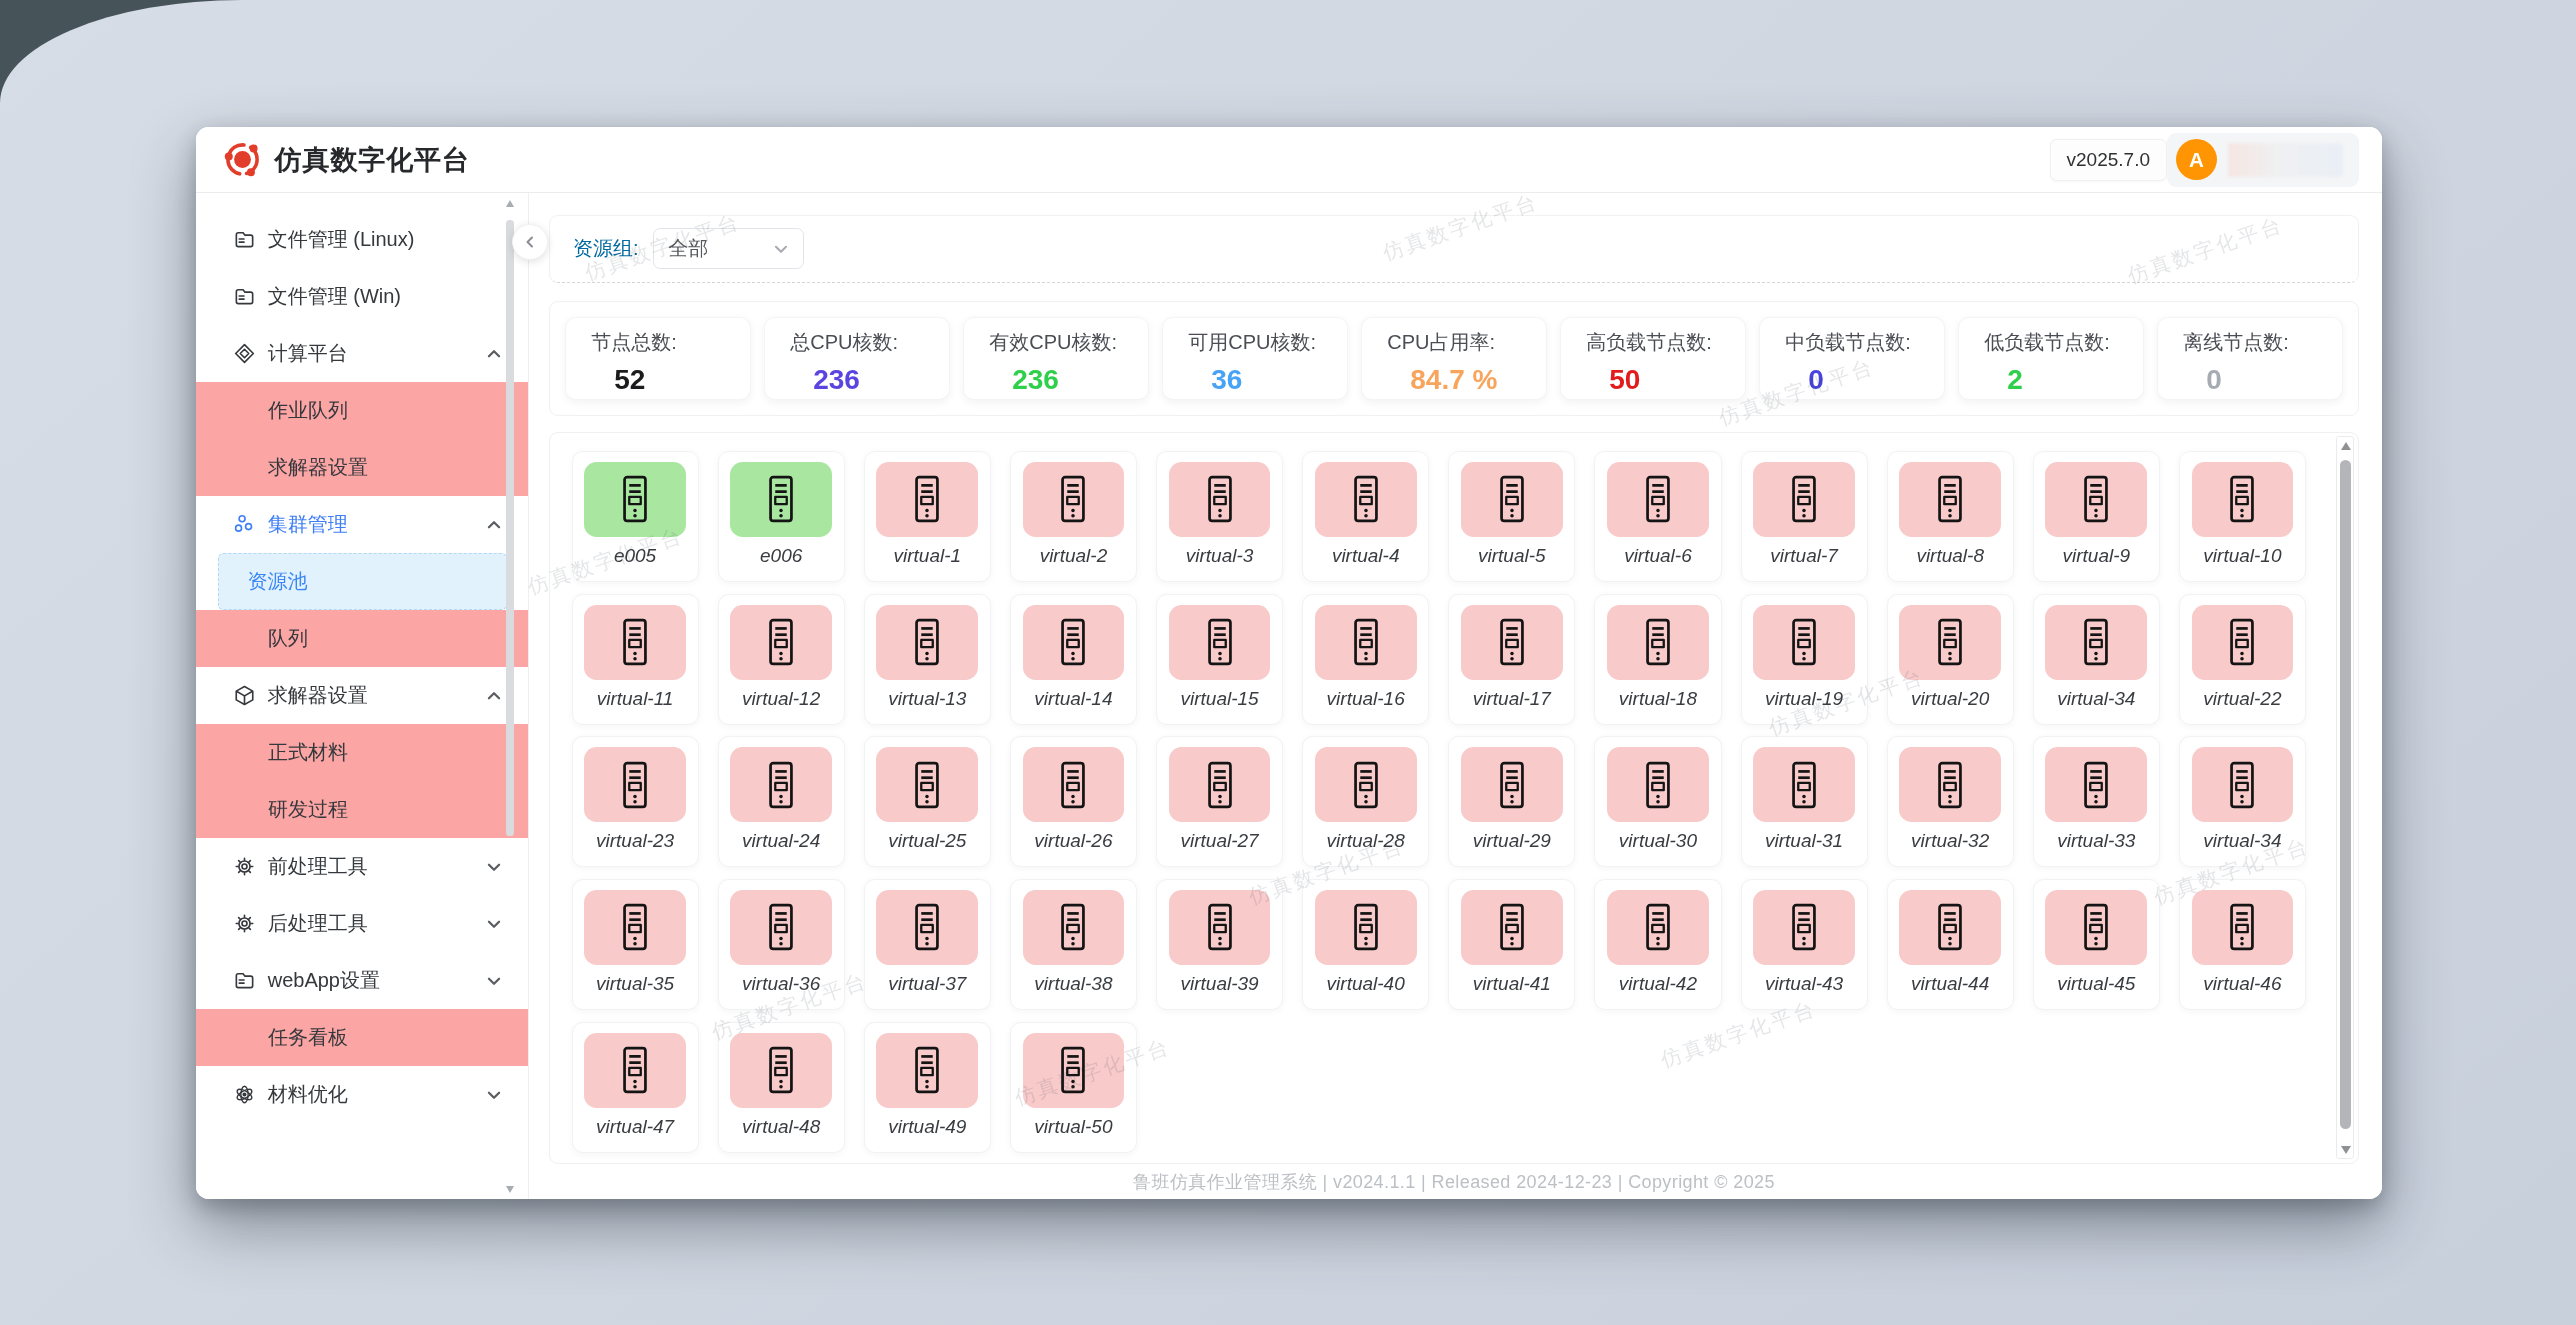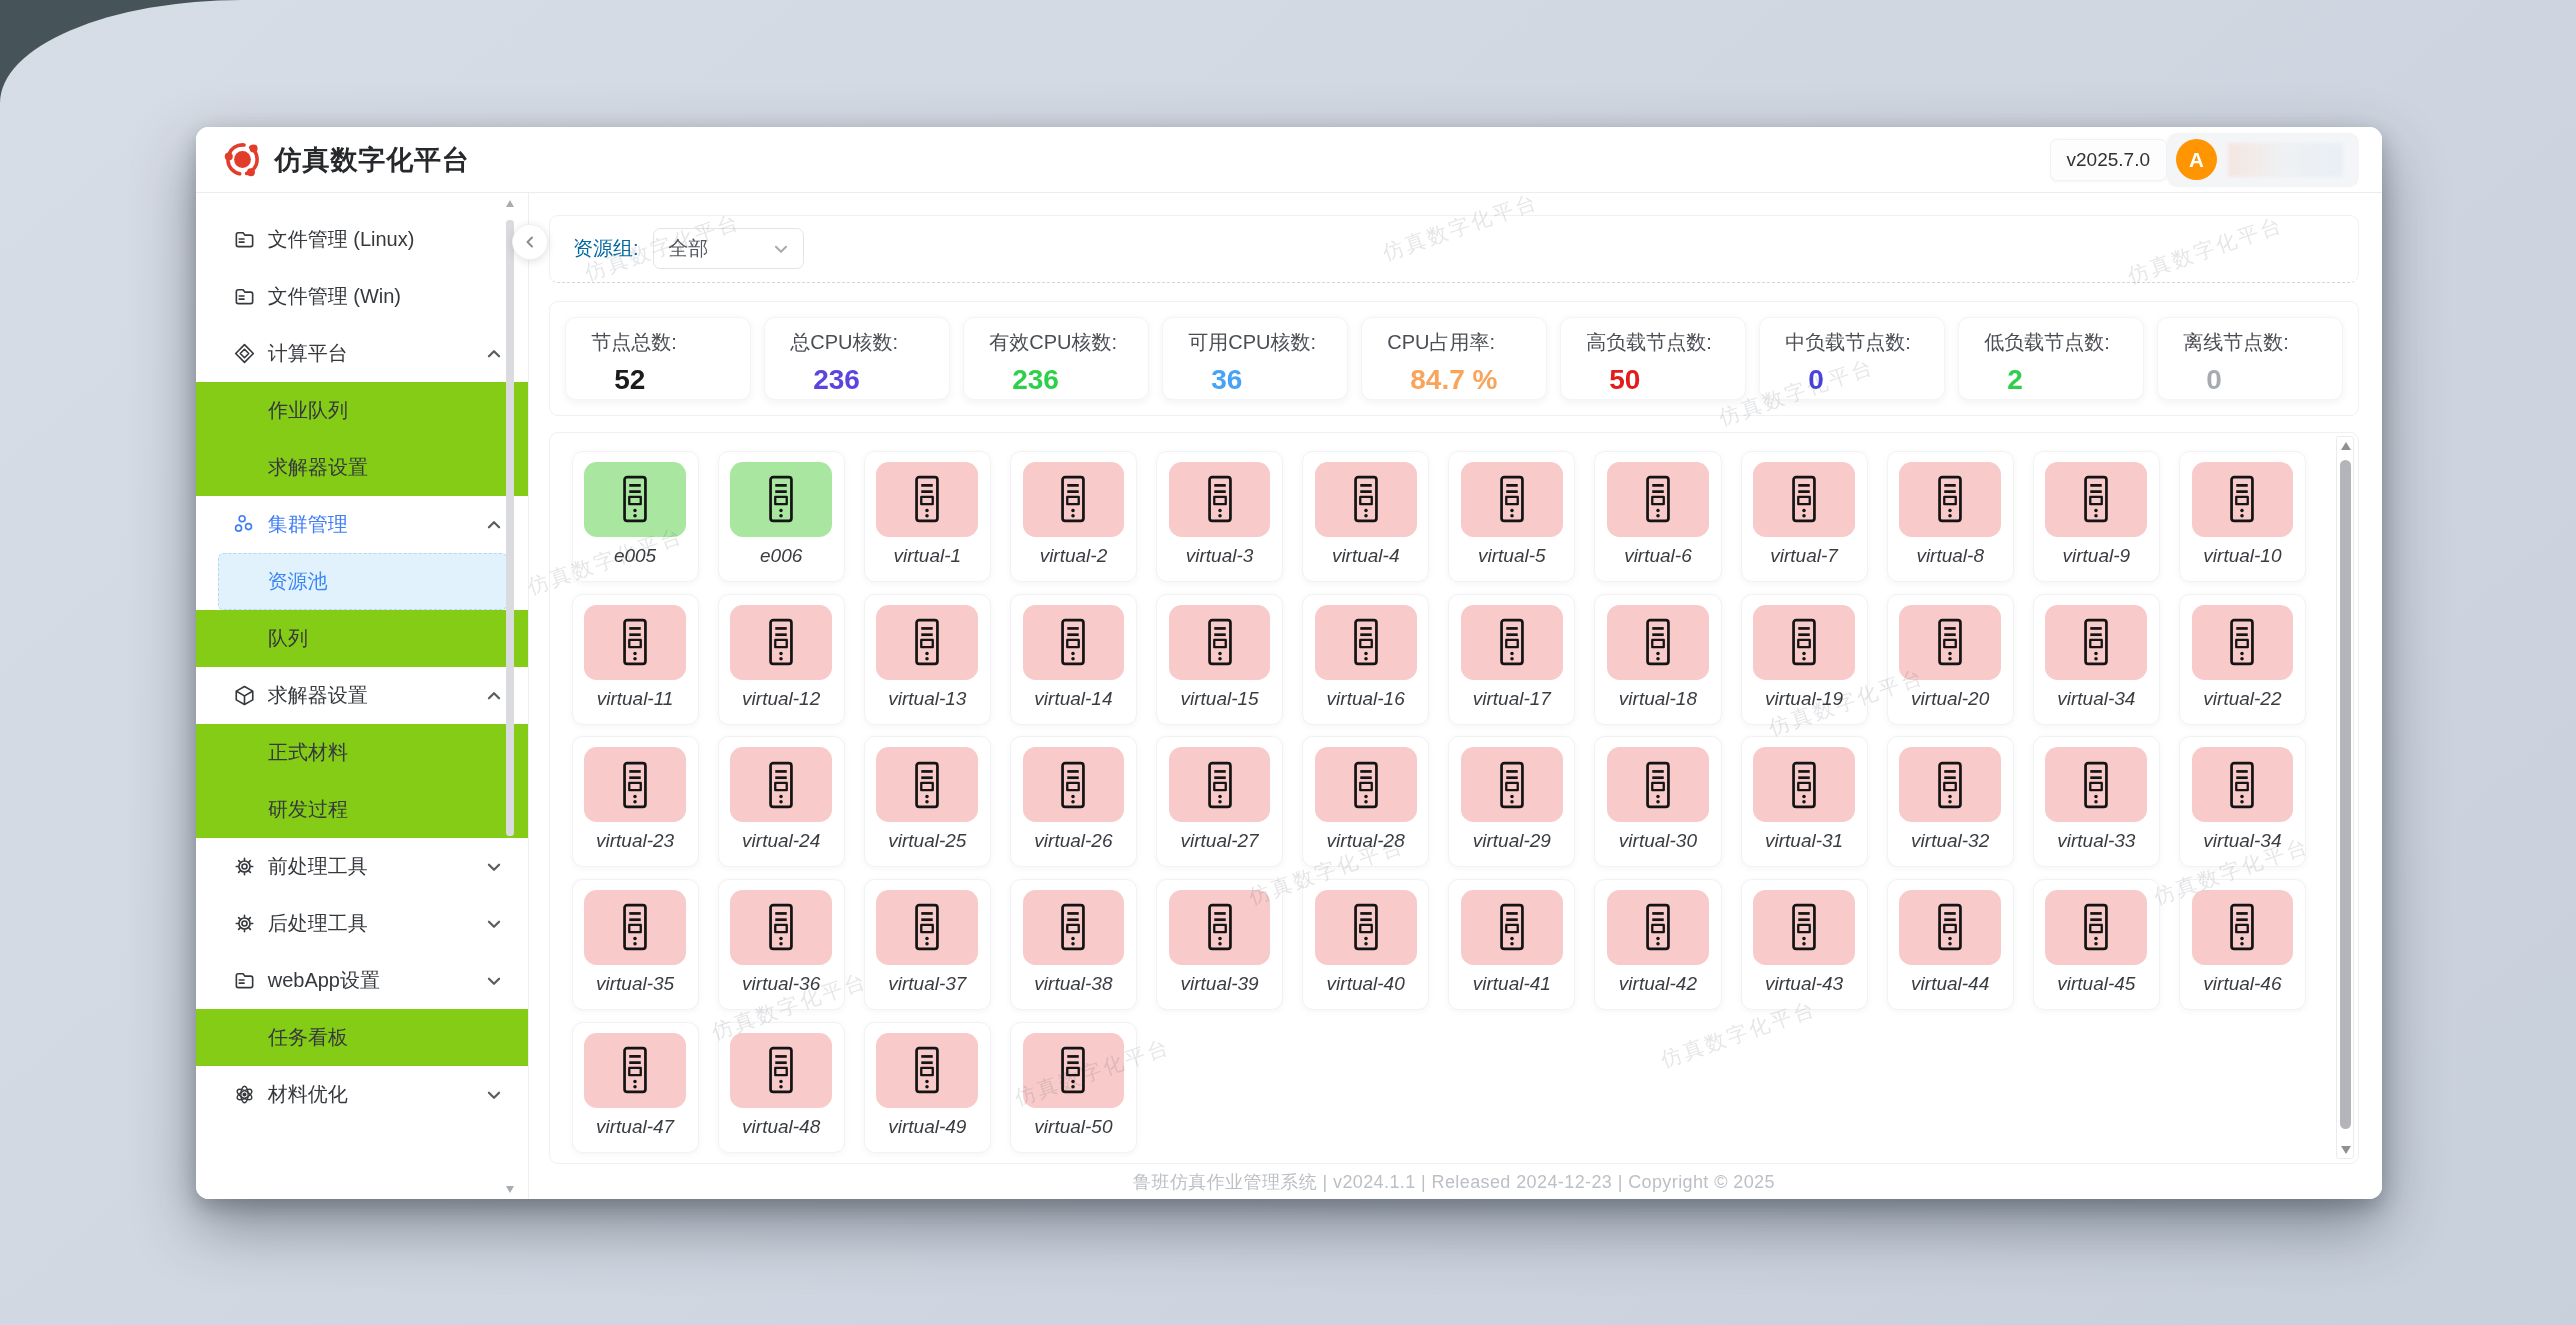--- a/index.html
+++ b/index.html
@@ -29,23 +29,23 @@
   .redacted{width:115px;height:34px;margin-left:10.8px;border-radius:2.7px;
     background:linear-gradient(90deg,#f5e6e2 0%,#eff0f2 45%,#e9eff5 100%);filter:blur(1.8px);}
   
   .body-row{display:flex;height:1007px;}
   .sidebar{width:333px;flex:none;position:relative;padding-top:18px;box-sizing:border-box;border-right:0.9px solid #efefef;background:#fff;}
   .side-row{height:57px;display:flex;align-items:center;padding:0 25px 0 36px;color:#35383c;font-size:20px;cursor:pointer;box-sizing:border-box;}
   .side-row .s-icon{width:24px;height:24px;margin-right:11.7px;display:flex;align-items:center;justify-content:center;flex:none;}
   .side-row .s-icon svg{width:23px;height:23px;}
   .side-row .s-label{white-space:nowrap;}
   .side-row .s-chev{margin-left:auto;display:flex;align-items:center;color:#5a5d61;}
-  .side-row.sub{padding-left:72px;background:#84cc16;}
+  .side-row.sub{padding-left:72px;background:#fca5a5;}
   .side-row.active{color:#3f7ef7;}
-  .side-row.selected{background:#e1f2fd;border:0.9px dashed #b2d8f2;border-radius:5.4px;margin:0 21.5px;padding-left:49px;color:#3c86f5;}
+  .side-row.selected{background:#e1f2fd;border:0.9px dashed #b2d8f2;border-radius:5.4px;margin:0 21.5px;padding-left:29px;color:#3c86f5;}
   .side-scroll{position:absolute;top:7.2px;bottom:7.2px;right:12.6px;width:10.8px;}
   .ss-arrow{position:absolute;left:0.9px;width:0;height:0;border-left:4.5px solid transparent;border-right:4.5px solid transparent;}
   .ss-up{top:0;border-bottom:7.2px solid #a9acb0;}
   .ss-down{bottom:0;border-top:7.2px solid #a9acb0;}
   .ss-thumb{position:absolute;left:1.8px;width:7.2px;top:20px;height:62%;background:#d9dbde;border-radius:3.6px;}
   
   .main{flex:1;min-width:0;position:relative;padding:21.5px 23px 0 20px;display:flex;flex-direction:column;box-sizing:border-box;background:#fff;}
   .collapse-handle{position:absolute;left:-17px;top:31px;width:34px;height:34px;border-radius:50%;background:#fff;border:0.9px solid #f0f0f0;box-shadow:0 1.8px 9px rgba(0,0,0,.12);display:flex;align-items:center;justify-content:center;color:#8a8d92;z-index:6;cursor:pointer;}
   .filter-card{height:66px;flex:none;background:#fff;border:0.9px solid #f1f1f1;border-bottom:0.9px dashed #d5d5d5;border-radius:9px;display:flex;align-items:center;padding:0 23px;margin-bottom:18px;}
   .filter-label{font-size:20px;color:#0369a1;}

